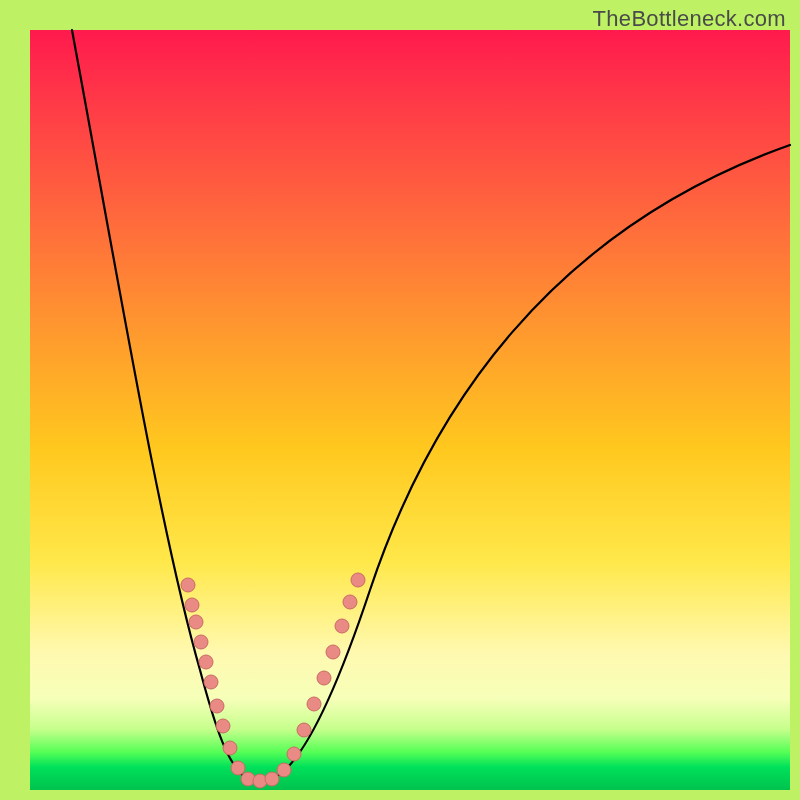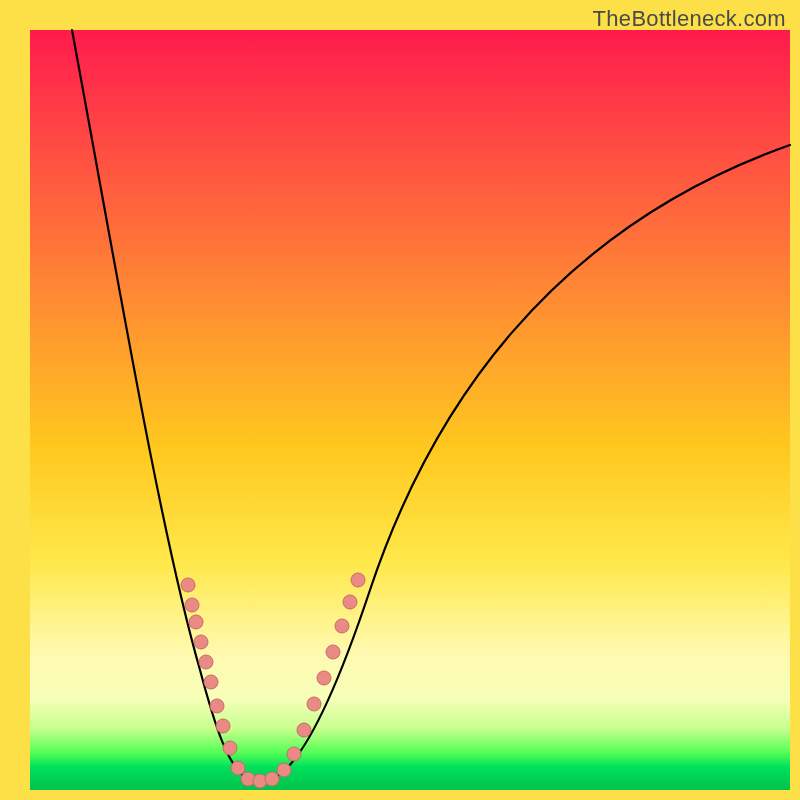--- a/index.html
+++ b/index.html
@@ -8,21 +8,21 @@
     width: 800px;
     height: 800px;
     overflow: hidden;
     background: #000;
     font-family: Arial, Helvetica, sans-serif;
   }
   .frame {
     position: relative;
     width: 800px;
     height: 800px;
-    background: #fde047;
+    background: #bef264;
   }
   .plot-area {
     position: absolute;
     left: 30px;
     top: 30px;
     width: 760px;
     height: 760px;
     
     background: linear-gradient(
       to bottom,

